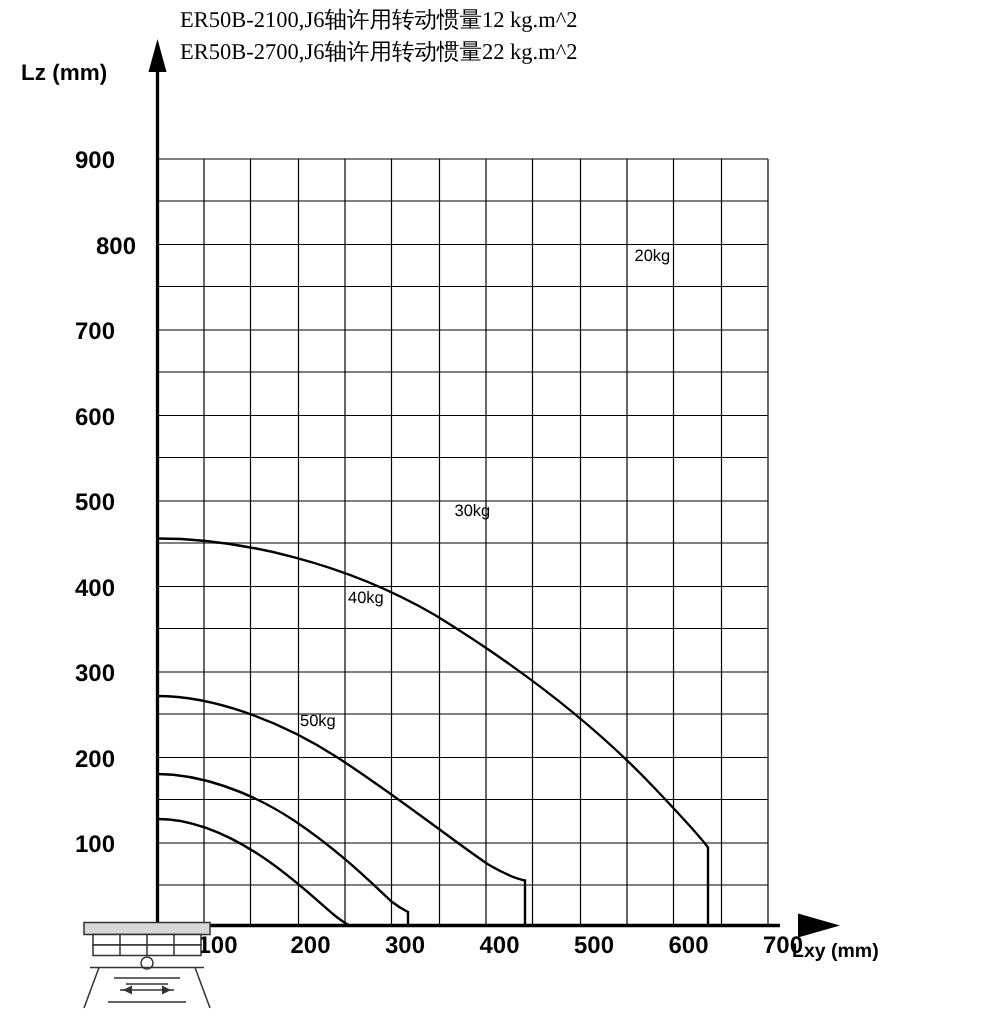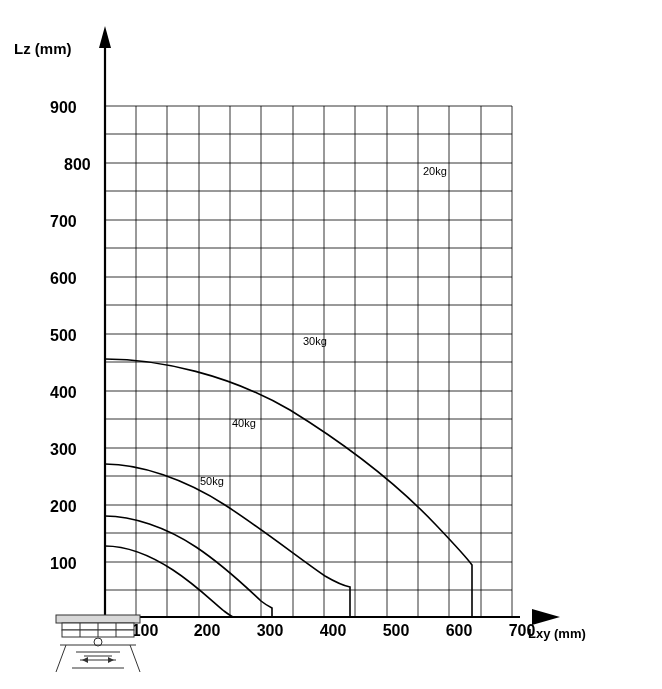--- a/index.html
+++ b/index.html
@@ -80,20 +80,22 @@
     position: absolute;
     left: 0; top: 0;
   }
 </style>
 </head>
 <body>
 
 <div id="root">
 
   <div class="note">
+    <div>ER50B-2100,J6轴许用转动惯量12 kg.m^2</div>
+    <div>ER50B-2700,J6轴许用转动惯量22 kg.m^2</div>
   </div>
 
   <div class="axis-label-y">Lz (mm)</div>
   <div class="axis-label-x">Lxy (mm)</div>
 
   <div class="tick-y" style="left:50px; top:99px;">900</div>
   <div class="tick-y" style="left:64px; top:156px;">800</div>
   <div class="tick-y" style="left:50px; top:213px;">700</div>
   <div class="tick-y" style="left:50px; top:270px;">600</div>
   <div class="tick-y" style="left:50px; top:327px;">500</div>
@@ -105,21 +107,21 @@
   <div class="tick-x" style="left:120px; top:622px;">100</div>
   <div class="tick-x" style="left:182px; top:622px;">200</div>
   <div class="tick-x" style="left:245px; top:622px;">300</div>
   <div class="tick-x" style="left:308px; top:622px;">400</div>
   <div class="tick-x" style="left:371px; top:622px;">500</div>
   <div class="tick-x" style="left:434px; top:622px;">600</div>
   <div class="tick-x" style="left:497px; top:622px;">700</div>
 
   <div class="curve-label" style="left:423px; top:165px;">20kg</div>
   <div class="curve-label" style="left:303px; top:335px;">30kg</div>
-  <div class="curve-label" style="left:232px; top:417px;text-align:right;">40kg</div>
+  <div class="curve-label" style="left:232px; top:393px;text-align:right;">40kg</div>
   <div class="curve-label" style="left:200px; top:475px;">50kg</div>
 
   <svg class="plot-svg" width="662" height="689" viewBox="0 0 662 689">
 
     <g stroke="#000000" stroke-width="0.8">
 
       <line x1="105" y1="106" x2="105" y2="617"></line>
       <line x1="136" y1="106" x2="136" y2="617"></line>
       <line x1="167" y1="106" x2="167" y2="617"></line>
       <line x1="199" y1="106" x2="199" y2="617"></line>

